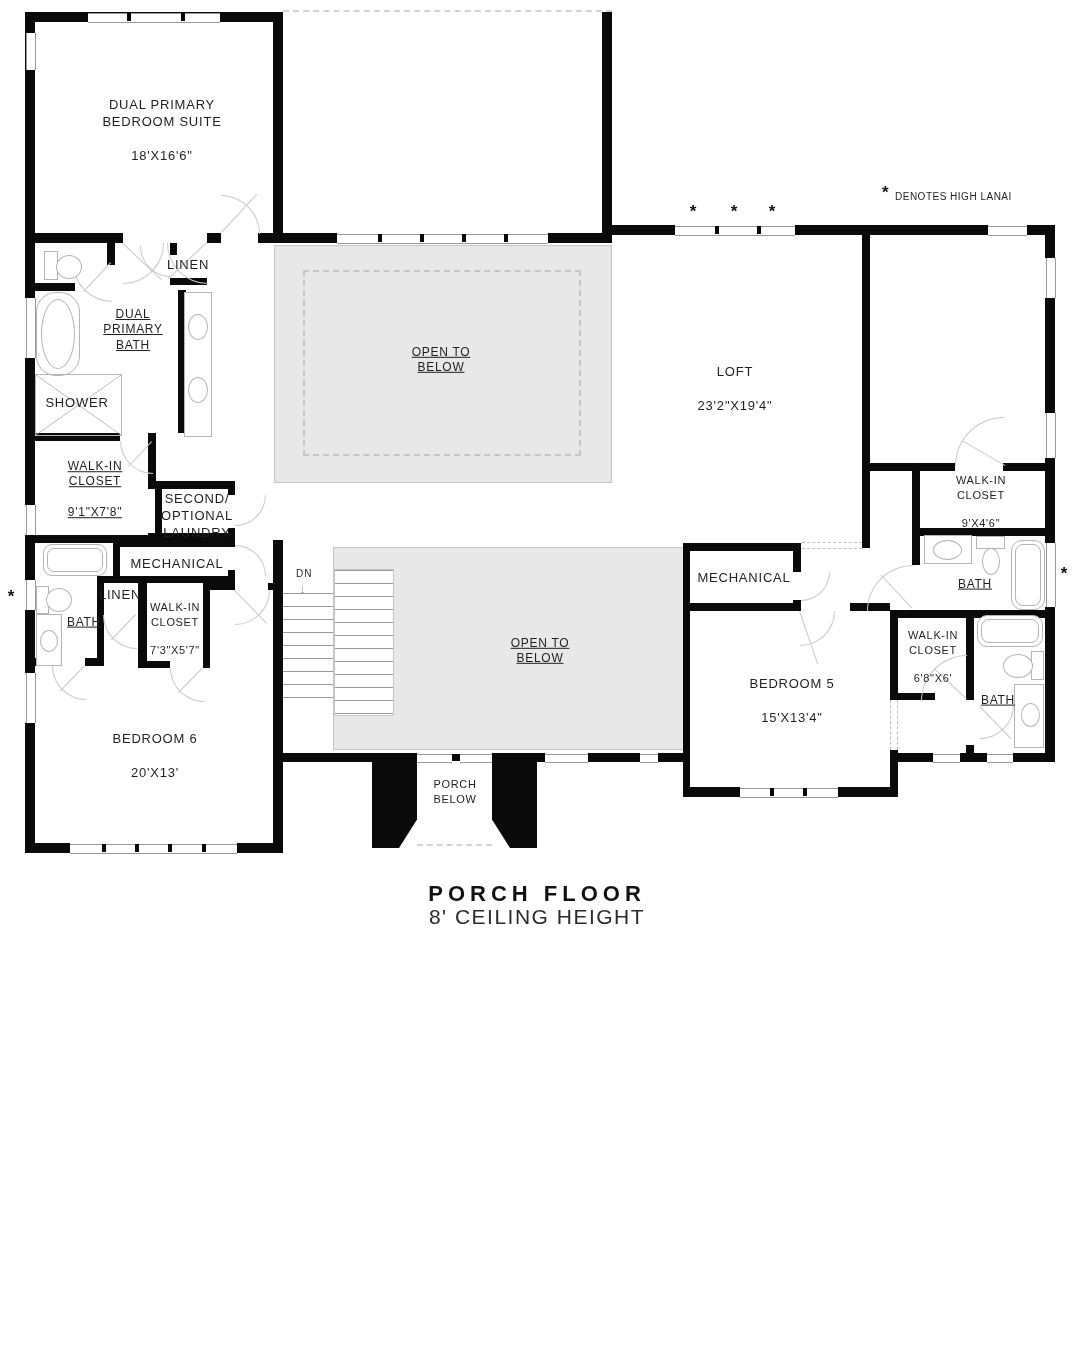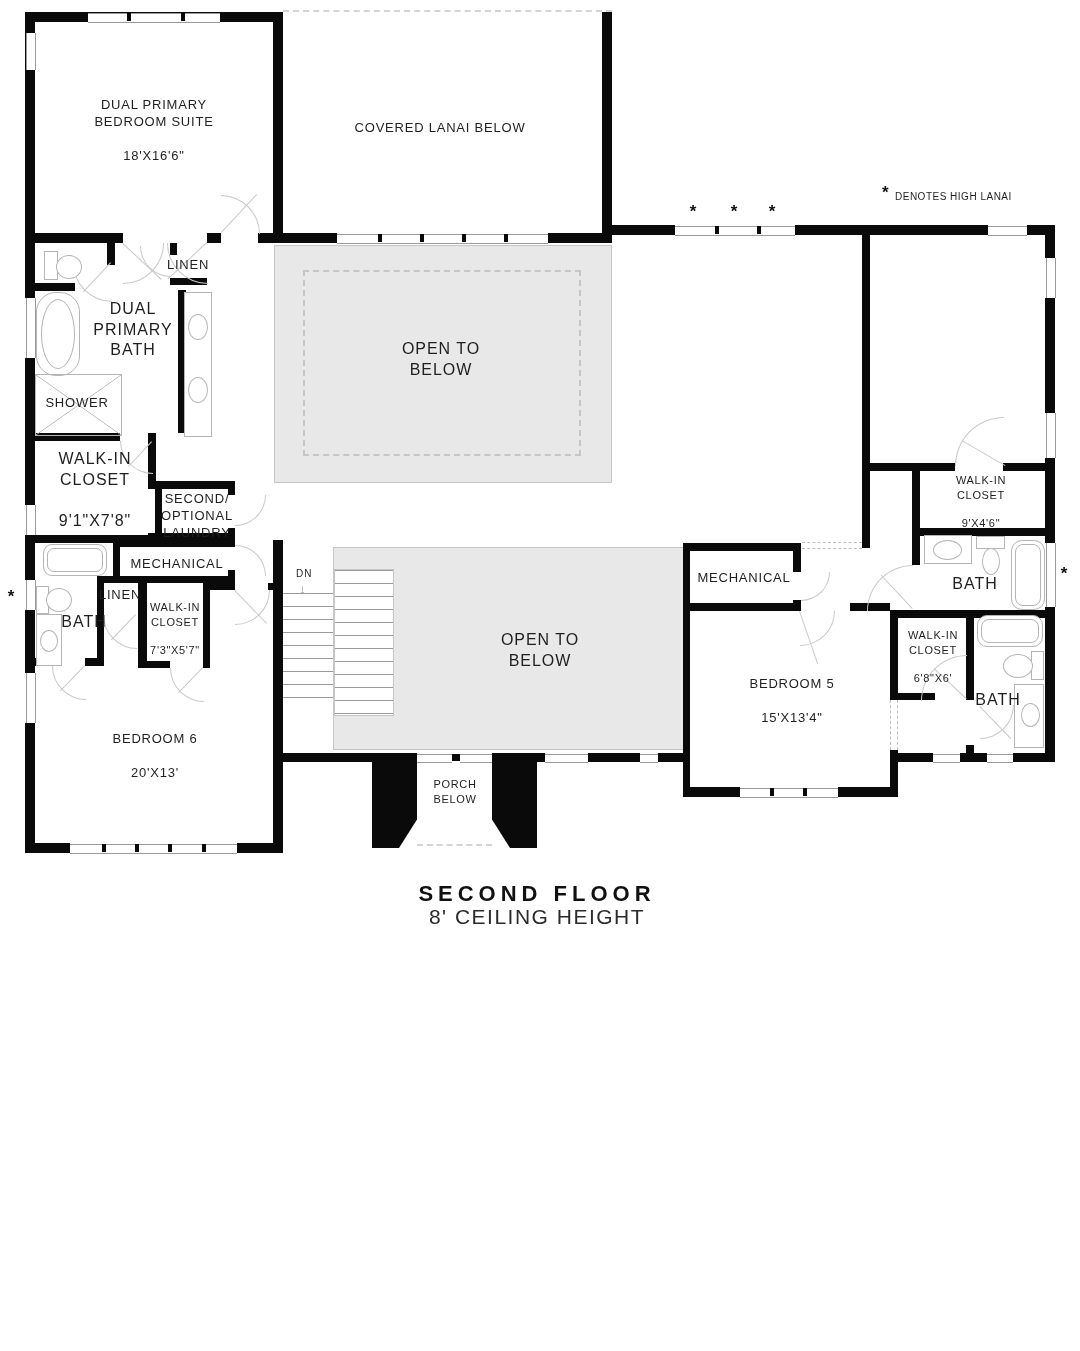--- a/index.html
+++ b/index.html
@@ -23,21 +23,21 @@
   .dash-v{position:absolute;border-left:1px dashed #bdbdbd;border-right:1px dashed #bdbdbd;}
   .dash-h2{position:absolute;border-top:1px dashed #bdbdbd;border-bottom:1px dashed #bdbdbd;}
   .fx{position:absolute;border:1px solid #b5b5b5;background:#fff;}
   .ell{border-radius:50%;}
   .shx{position:absolute;border:1px solid #b5b5b5;background:
        linear-gradient(to top right, transparent calc(50% - .7px), #b5b5b5 50%, transparent calc(50% + .7px)),
        linear-gradient(to bottom right, transparent calc(50% - .7px), #b5b5b5 50%, transparent calc(50% + .7px));}
   .lbl{position:absolute;transform:translate(-50%,-50%);text-align:center;color:#1f1f1f;
        letter-spacing:.06em;line-height:1.3;white-space:pre-line;}
   .nm,.dm{display:block;}
-  .s13{font-size:13px;} .s12{font-size:16px;} .s11{font-size:11px;} .s9{font-size:13px;}
+  .s13{font-size:13px;} .s12{font-size:12px;text-decoration:underline;} .s11{font-size:11px;} .s9{font-size:13px;}
   .ast{position:absolute;font-size:17px;font-weight:700;color:#111;transform:translate(-50%,-50%);}
   .legend{position:absolute;left:882px;top:183px;}
   .legend .sym{position:absolute;left:0;top:0;font-size:17px;font-weight:700;color:#111;}
   .legend .txt{position:absolute;left:13px;top:8px;font-size:10px;letter-spacing:.05em;color:#1f1f1f;white-space:nowrap;}
   .title-main{position:absolute;left:537px;top:881px;transform:translateX(-50%);
        font-size:22px;font-weight:700;letter-spacing:5px;color:#111;white-space:nowrap;}
   .title-sub{position:absolute;left:537px;top:905px;transform:translateX(-50%);
        font-size:21px;font-weight:400;letter-spacing:1.5px;color:#2b2b2b;white-space:nowrap;}
   .dn{position:absolute;left:296px;top:568px;font-size:10px;letter-spacing:1px;color:#1f1f1f;}
   .dn-arrow{position:absolute;left:299px;top:581px;font-size:14px;color:#9a9a9a;}
@@ -251,31 +251,32 @@
   <div class="ast" style="left:734px;top:212px;">*</div>
   <div class="ast" style="left:772px;top:212px;">*</div>
   <div class="ast" style="left:11px;top:597px;">*</div>
   <div class="ast" style="left:1064px;top:574px;">*</div>
 
   <div class="legend">
     <span class="sym">*</span>
     <span class="txt">DENOTES HIGH LANAI</span>
   </div>
 
-  <div class="lbl s13" style="left:154px;top:131px;">
+  <div class="lbl s13" style="left:162px;top:131px;">
     <span class="nm">DUAL PRIMARY
 BEDROOM SUITE</span>
     <span class="dm">18'X16'6"</span>
   </div>
-  <div class="lbl s13" style="left:440px;top:128px;">
-    <span class="nm">COVERED LANAI BELOW</span>
-  </div>
   <div class="lbl s12" style="left:441px;top:360px;">
     <span class="nm">OPEN TO
 BELOW</span>
+  </div>
+  <div class="lbl s13" style="left:735px;top:389px;">
+    <span class="nm">LOFT</span>
+    <span class="dm">23'2"X19'4"</span>
   </div>
   <div class="lbl s12" style="left:133px;top:330px;">
     <span class="nm">DUAL
 PRIMARY
 BATH</span>
   </div>
   <div class="lbl s9" style="left:77px;top:403px;">
     <span class="nm">SHOWER</span>
   </div>
   <div class="lbl s9" style="left:188px;top:265px;">
@@ -334,16 +335,16 @@
   </div>
   <div class="lbl s11" style="left:933px;top:657px;">
     <span class="nm">WALK-IN
 CLOSET</span>
     <span class="dm">6'8"X6'</span>
   </div>
   <div class="lbl s12" style="left:998px;top:700px;">
     <span class="nm">BATH</span>
   </div>
 
-  <div class="title-main">SECOND FLOOR</div>
+  <div class="title-main">PORCH FLOOR</div>
   <div class="title-sub">8' CEILING HEIGHT</div>
 
 </div>
 
 </body></html>

